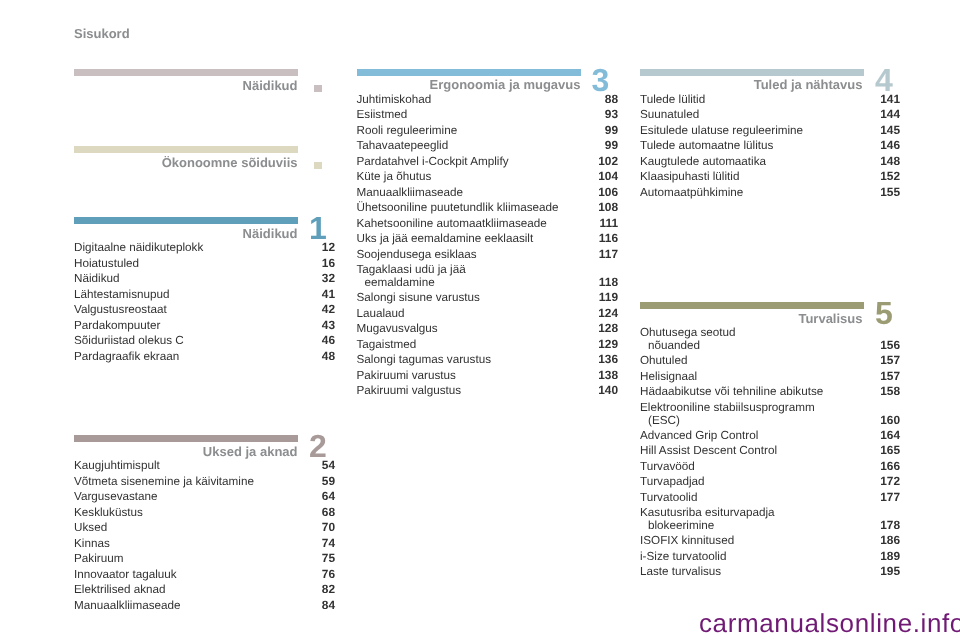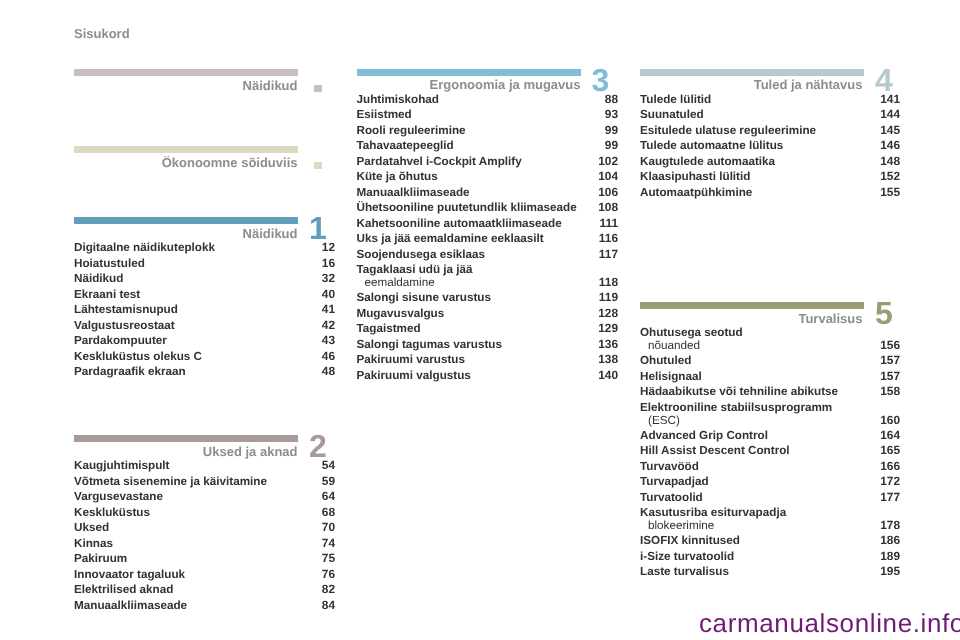--- a/index.html
+++ b/index.html
@@ -18,21 +18,21 @@
   .sec { position:absolute; width:100%; }
   .bar { position:absolute; left:0; top:0; width:224px; height:7px; }
   .hdr-title { position:absolute; right:37.5px; top:8.5px; font-size:13px;
                font-weight:bold; color:#8b8d8f; white-space:nowrap; }
   .num { position:absolute; left:235px; top:-5px; font-size:32px;
          font-weight:bold; line-height:1; }
   .marker { position:absolute; left:240px; top:16px; width:8px; height:6.5px; }
   .rows { position:absolute; left:0; top:25px; width:100%; }
   .row { position:relative; height:15.5px; }
   .row .lbl { position:absolute; left:0; top:0; line-height:11.5px;
-              font-size:11.7px; font-weight:bold; color:#323232;
+              font-size:11.7px; font-weight:normal; color:#323232;
               white-space:nowrap; }
   .row .pg { position:absolute; right:0; top:0; line-height:11.5px;
              font-size:11.9px; font-weight:bold; color:#323232; }
   .row .sub { position:absolute; left:8px; top:13px; line-height:11.5px;
               font-size:11.7px; font-weight:normal; color:#323232;
               white-space:nowrap; }
   .row.two { height:28px; }
   .watermark { position:absolute; left:699px; top:610px; font-size:26px;
                line-height:1; letter-spacing:0.62px; color:#701a75;
                white-space:nowrap; }
@@ -64,37 +64,33 @@
       </div>
       <div class="row">
         <span class="lbl">Hoiatustuled</span>
         <span class="pg">16</span>
       </div>
       <div class="row">
         <span class="lbl">Näidikud</span>
         <span class="pg">32</span>
       </div>
       <div class="row">
-        <span class="lbl">Ekraani test</span>
-        <span class="pg">40</span>
-      </div>
-      <div class="row">
         <span class="lbl">Lähtestamisnupud</span>
         <span class="pg">41</span>
       </div>
       <div class="row">
         <span class="lbl">Valgustusreostaat</span>
         <span class="pg">42</span>
       </div>
       <div class="row">
         <span class="lbl">Pardakompuuter</span>
         <span class="pg">43</span>
       </div>
       <div class="row">
-        <span class="lbl">Keskluküstus olekus C</span>
+        <span class="lbl">Sõiduriistad olekus C</span>
         <span class="pg">46</span>
       </div>
       <div class="row">
         <span class="lbl">Pardagraafik ekraan</span>
         <span class="pg">48</span>
       </div>
     </div>
   </div>
   <div class="sec" style="top:435px">
     <div class="bar" style="background: rgb(167, 154, 152);"></div>
@@ -198,20 +194,24 @@
       <div class="row two">
         <span class="lbl">Tagaklaasi udü ja jää</span>
         <span class="sub">eemaldamine</span>
         <span class="pg" style="top:13px">118</span>
       </div>
       <div class="row">
         <span class="lbl">Salongi sisune varustus</span>
         <span class="pg">119</span>
       </div>
       <div class="row">
+        <span class="lbl">Laualaud</span>
+        <span class="pg">124</span>
+      </div>
+      <div class="row">
         <span class="lbl">Mugavusvalgus</span>
         <span class="pg">128</span>
       </div>
       <div class="row">
         <span class="lbl">Tagaistmed</span>
         <span class="pg">129</span>
       </div>
       <div class="row">
         <span class="lbl">Salongi tagumas varustus</span>
         <span class="pg">136</span>

